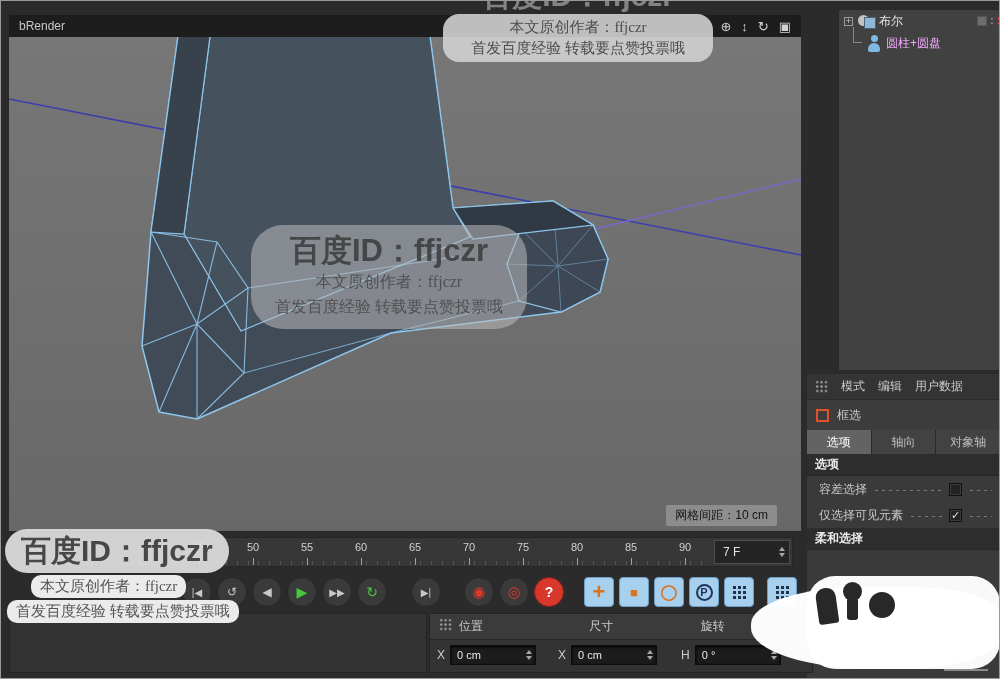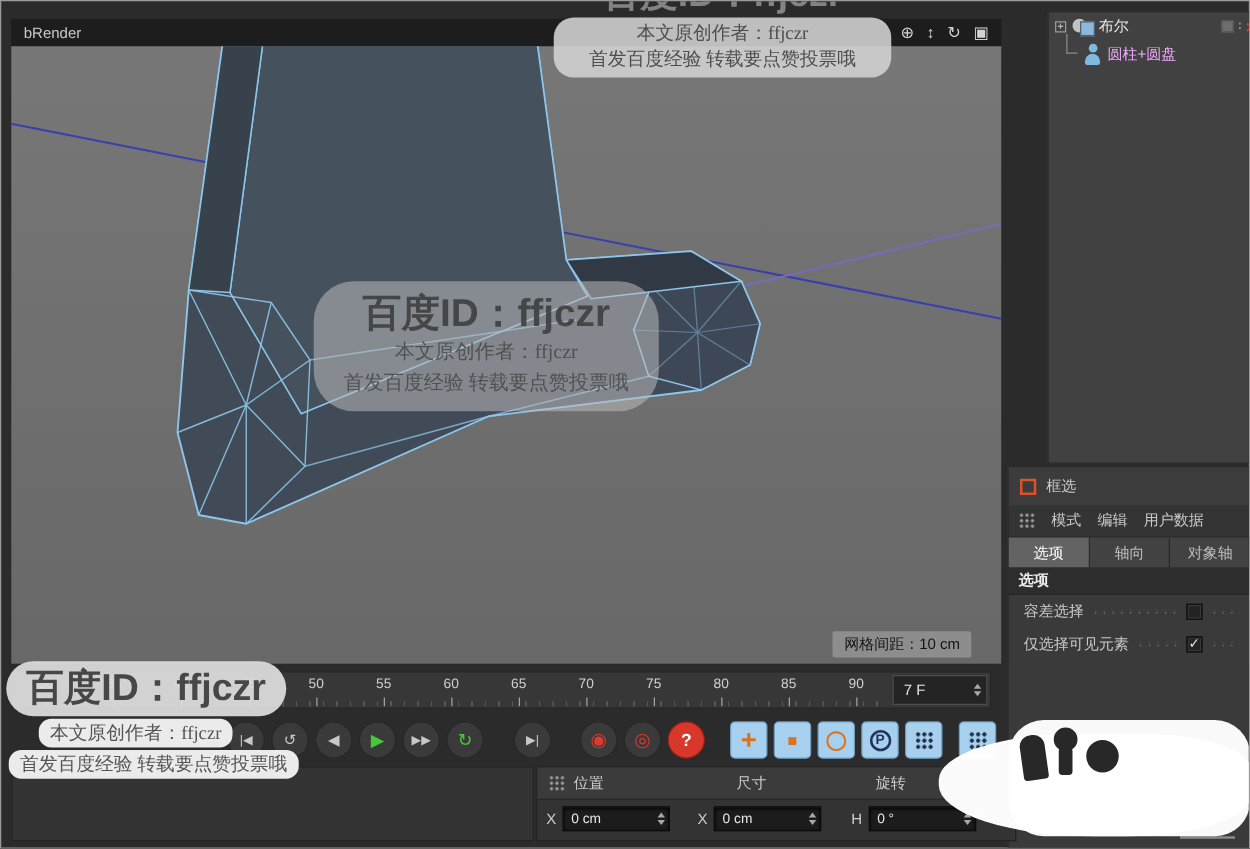--- a/index.html
+++ b/index.html
@@ -78,21 +78,21 @@
   .tbtn.toggle.plus{font-size:22px;font-weight:bold;line-height:20px;}
   .tbtn.toggle.sq{font-size:13px;}
   .tbtn.toggle.circ{font-size:15px;font-weight:bold;}
   .pbadge{width:17px;height:17px;border:2px solid #22335c;border-radius:50%;color:#22335c;font-weight:bold;font-size:11px;line-height:13px;text-align:center;}
   .grid-dots{width:15px;height:15px;background-image:radial-gradient(#223349 1.5px,transparent 1.7px);background-size:5px 5px;}
 
   
   #coords-left{position:absolute;left:8px;top:612px;width:418px;height:60px;background:#333;border:1px solid #242424;}
   #coords{position:absolute;left:428px;top:612px;width:384px;height:60px;background:#333;border:1px solid #242424;font-size:12px;color:#cdcdcd;}
   #coords-hdr{height:26px;display:flex;align-items:center;background:#3b3b3b;border-bottom:1px solid #272727;}
-  .chcol{display:flex;align-items:center;gap:7px;}
+  .chcol{display:flex;gap:7px;}
   .chcol.c1{width:140px;padding-left:9px;}
   .chcol.c2{width:120px;padding-left:20px;}
   .chcol.c3{width:124px;padding-left:12px;}
   #coords-fields{height:30px;display:flex;align-items:center;}
   .fgroup{display:flex;align-items:center;gap:5px;}
   .fgroup.g1{margin-left:7px;}
   .fgroup.g2{margin-left:22px;}
   .fgroup.g3{margin-left:24px;}
   .ibox{display:flex;align-items:center;width:86px;height:20px;background:#1c1c1c;border:1px solid #0c0c0c;box-shadow:inset 0 1px 3px #000;padding:0 3px 0 6px;font-size:11px;color:#e8e8e8;}
 
@@ -201,48 +201,49 @@
         <span class="chip checker"></span>
         <span class="dots2">:</span>
       </span>
     </div>
     <div id="om-scroll">
       <span id="om-marker">◀</span>
     </div>
   </div>
 
   <div id="attr">
-    <div id="tool-row">
-      <span class="tool-icon"></span>
-      <span>框选</span>
-    </div>
     <div id="attr-tabs">
       <span class="dots-icon"></span>
       <span class="tab">模式</span>
       <span class="tab">编辑</span>
       <span class="tab">用户数据</span>
+    </div>
+    <div id="tool-row">
+      <span class="tool-icon"></span>
+      <span>框选</span>
     </div>
     <div id="subtabs">
       <span class="subtab active">选项</span>
       <span class="subtab">轴向</span>
       <span class="subtab">对象轴</span>
     </div>
     <div class="sec-hdr">选项</div>
     <div class="chk-row">
       <span>容差选择</span>
       <span class="leader"></span>
       <span class="cb"></span>
       <span class="trail"></span>
     </div>
     <div class="chk-row">
       <span>仅选择可见元素</span>
       <span class="leader"></span>
       <span class="cb">✓</span>
       <span class="trail"></span>
     </div>
+    <div class="sec-hdr">柔和选择</div>
     <div id="attr-bottom">
       <div id="attr-slider"></div>
     </div>
   </div>
 
   <div id="timeline">
     <div id="ruler">
       <span class="tcell">
           <span class="num">30</span>
         </span>

